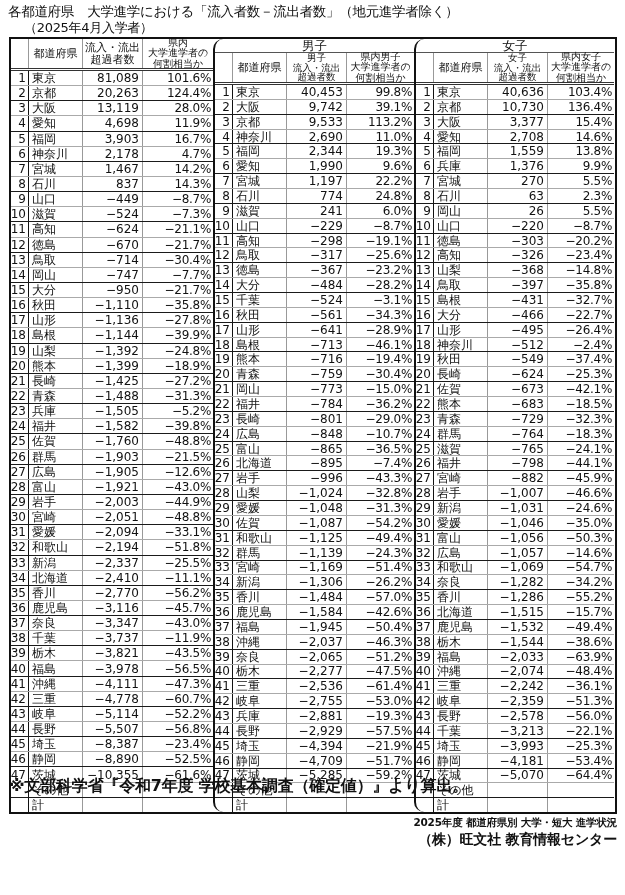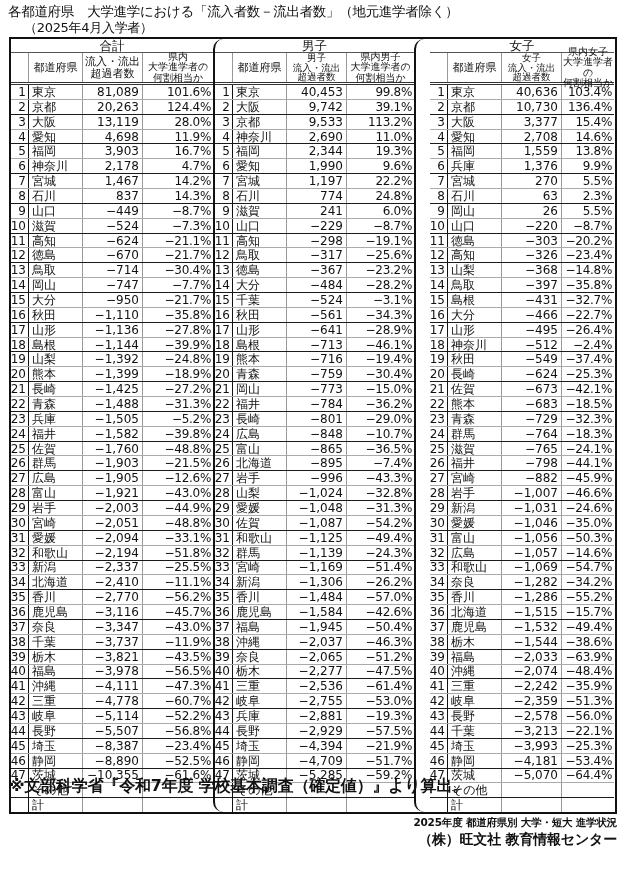--- a/index.html
+++ b/index.html
@@ -3,21 +3,21 @@
 <meta charset="utf-8">
 <style>
   * { box-sizing: border-box; margin: 0; padding: 0; }
   html, body { width: 625px; height: 895px; background: #ffffff; overflow: hidden; }
   body { font-family: "DejaVu Sans", "Liberation Sans", sans-serif; color: #111; position: relative; }
   .title { position: absolute; left: 8px; top: 3px; font-size: 13.5px; letter-spacing: -0.3px; white-space: nowrap; }
   .subtitle { position: absolute; left: 24px; top: 19px; font-size: 13px; letter-spacing: -0.3px; white-space: nowrap; }
   .tables { position: absolute; left: 9px; top: 37px; width: 608px; height: 777px; display: flex; border: 2.5px solid #111; }
   .section { height: 100%; display: flex; flex-direction: column; }
   .section + .section { border-left: 2.5px solid #111; border-radius: 10px; }
-  .sec-0 { width: 202px; } .sec-1 { width: 201px; } .sec-2 { width: 200px; padding-left: 14px; }
+  .sec-0 { width: 202px; } .sec-1 { width: 201px; } .sec-2 { width: 200px; }
   .group-head { height: 14px; text-align: center; font-size: 12.5px; line-height: 14px; border-bottom: 1px solid #555; }
   .sub-head { height: 32px; display: flex; border-bottom: 3px double #333; }
   .sub-head > div { display: flex; align-items: center; justify-content: center; text-align: center; border-left: 1px solid #999; line-height: 1.05; }
   .sub-head > div:first-child { border-left: none; }
   .c-rank { width: 17px; }
   .c-name { width: 54px; }
   .c-num { width: 60px; }
   .c-pct { flex: 1; }
   .sub-head .c-name { font-size: 11px; }
   .sub-head .c-num { font-size: 9.5px; }
@@ -38,21 +38,20 @@
   .src2 { position: absolute; right: 8px; top: 831px; font-size: 14px; white-space: nowrap; font-weight: bold; letter-spacing: -0.2px; }
 </style>
 </head>
 <body>
 
 <div class="title">各都道府県　大学進学における「流入者数－流出者数」（地元進学者除く）</div>
 <div class="subtitle">（2025年4月入学者）</div>
 
 <div class="tables" id="tables">
     <div class="section sec-0">
-      <div class="group-head">合計</div>
       <div class="sub-head">
         <div class="c-rank"></div>
         <div class="c-name">
           <span>都道府県</span>
         </div>
         <div class="c-num big">
           <span><span>流入・流出</span><br><span>超過者数</span></span>
         </div>
         <div class="c-pct">
           <span><span>県内</span><br><span>大学進学者の</span><br><span>何割相当か</span></span>
@@ -918,21 +917,21 @@
         <div class="row">
           <div class="c-rank">40</div>
           <div class="c-name">沖縄</div>
           <div class="c-num">−2,074</div>
           <div class="c-pct">−48.4%</div>
         </div>
         <div class="row">
           <div class="c-rank">41</div>
           <div class="c-name">三重</div>
           <div class="c-num">−2,242</div>
-          <div class="c-pct">−35.9%</div>
+          <div class="c-pct">−36.1%</div>
         </div>
         <div class="row">
           <div class="c-rank">42</div>
           <div class="c-name">岐阜</div>
           <div class="c-num">−2,359</div>
           <div class="c-pct">−51.3%</div>
         </div>
         <div class="row">
           <div class="c-rank">43</div>
           <div class="c-name">長野</div>

